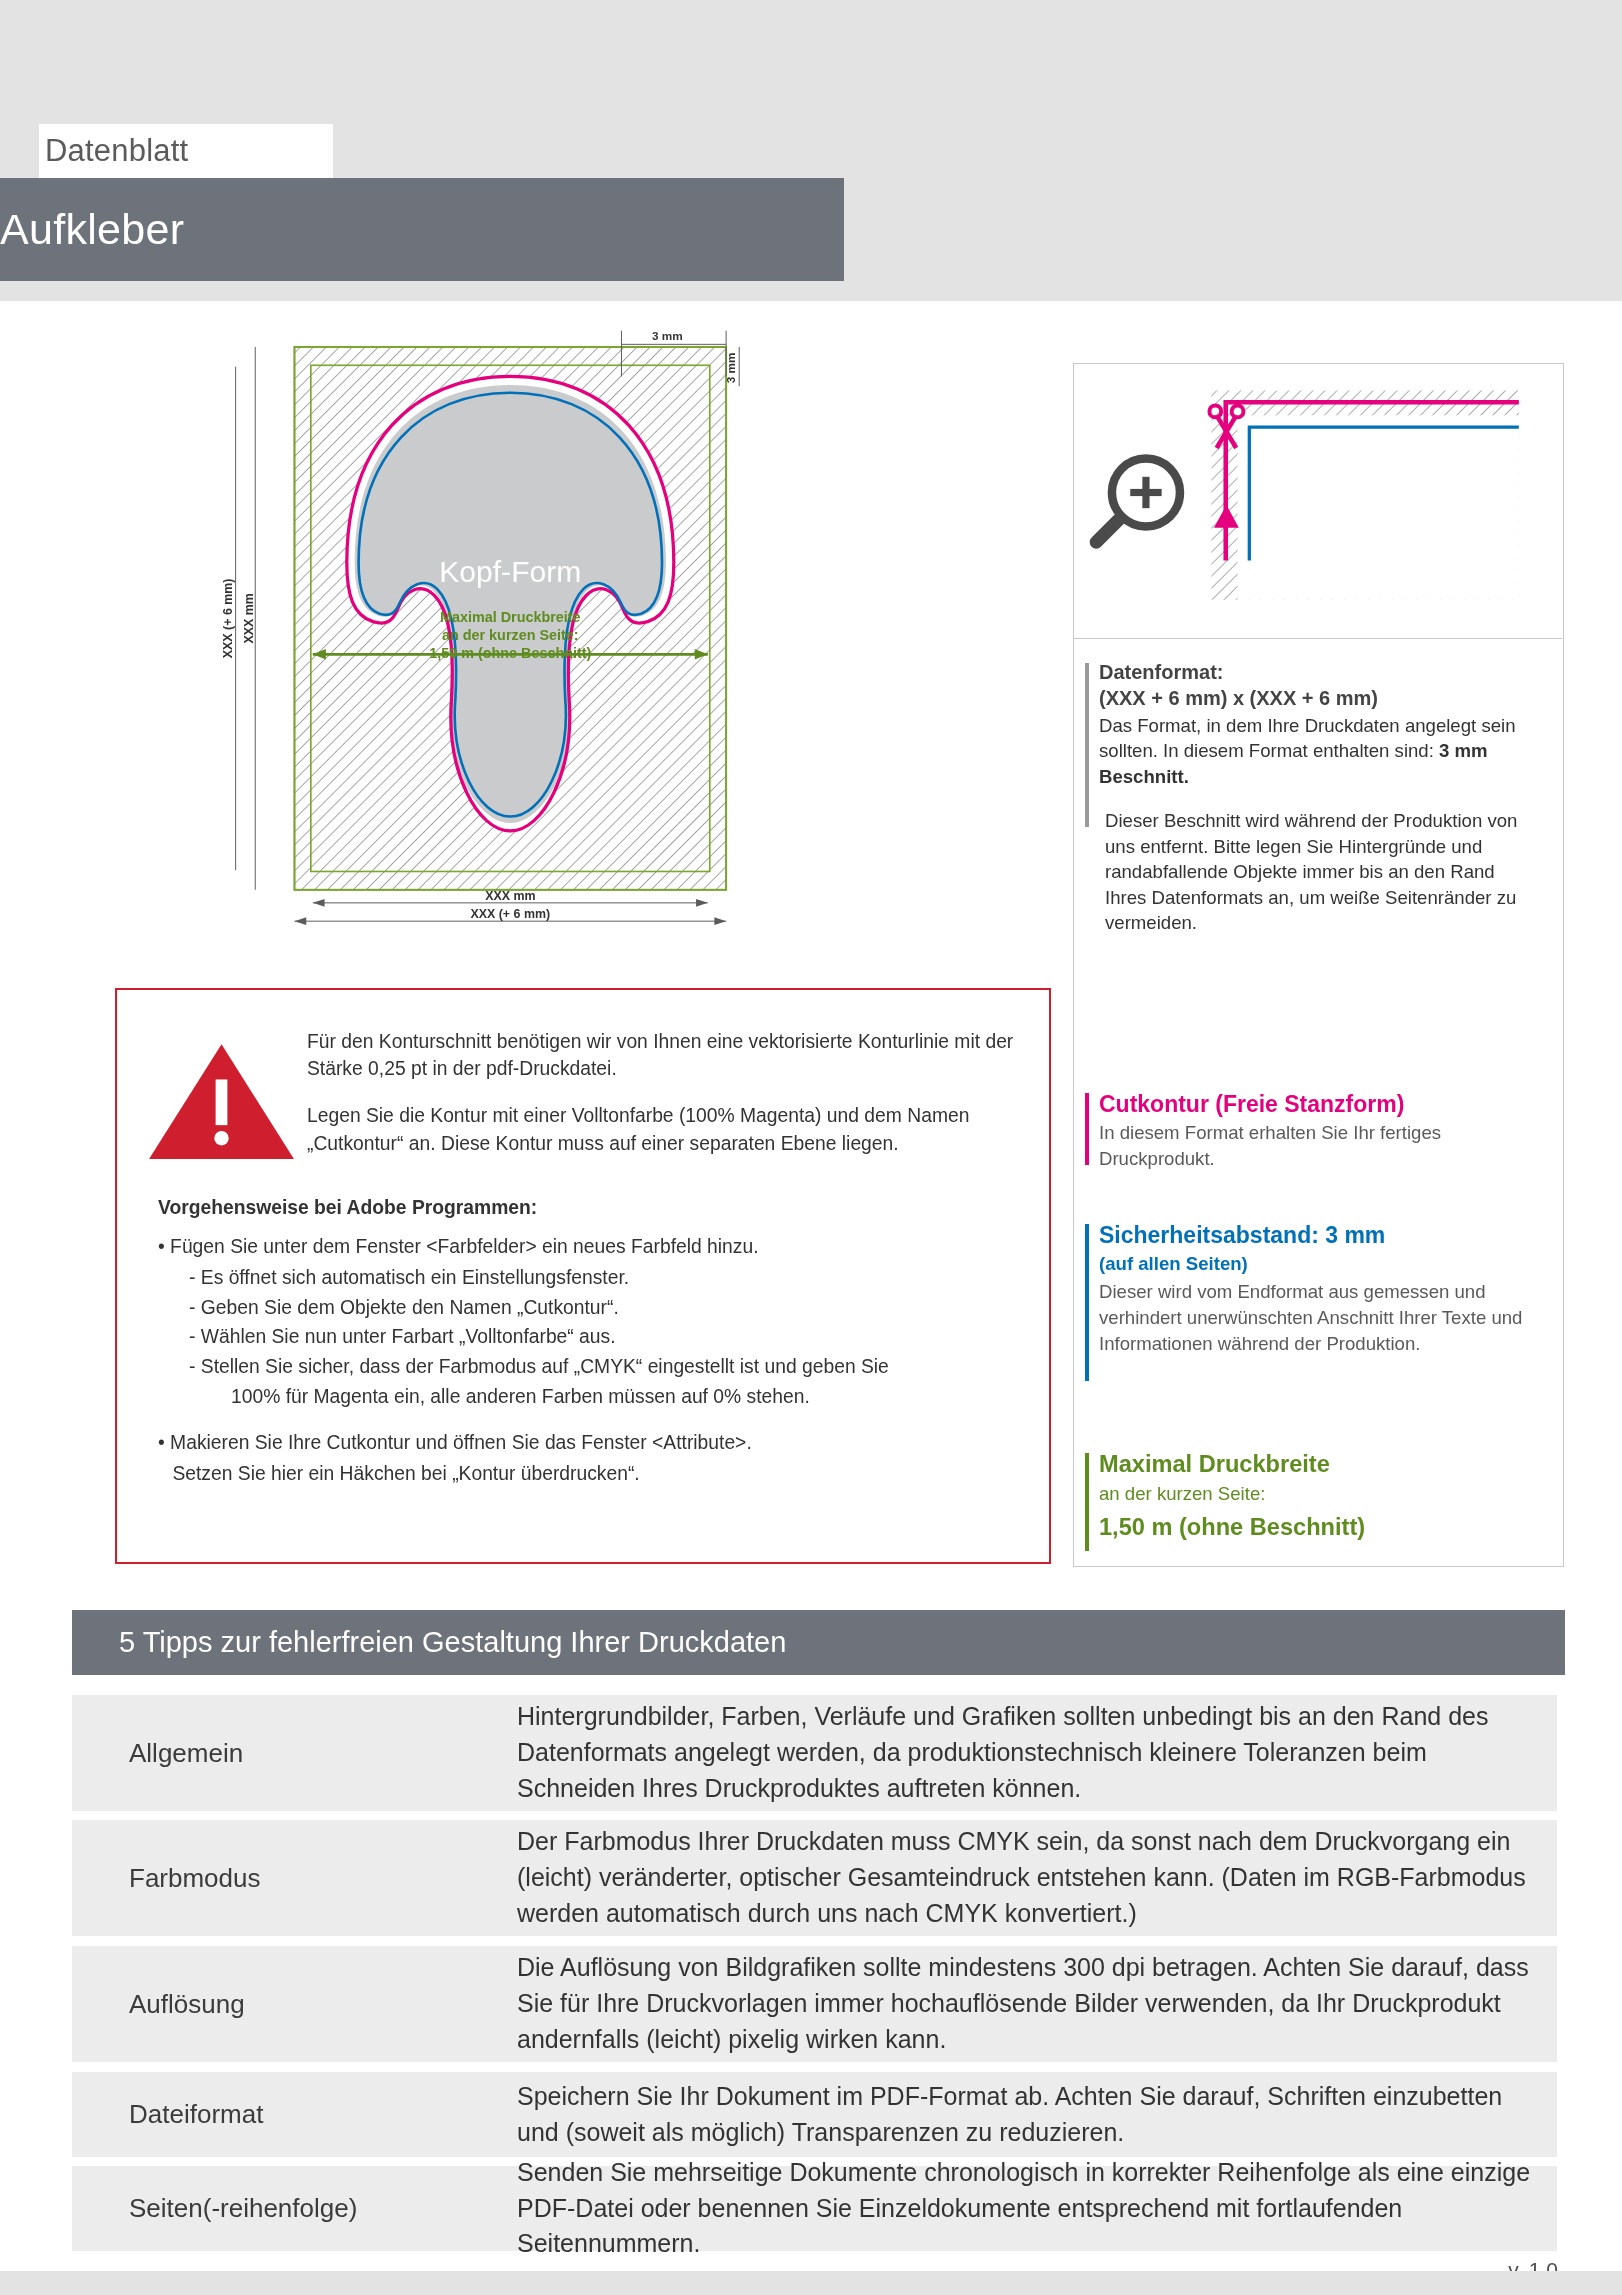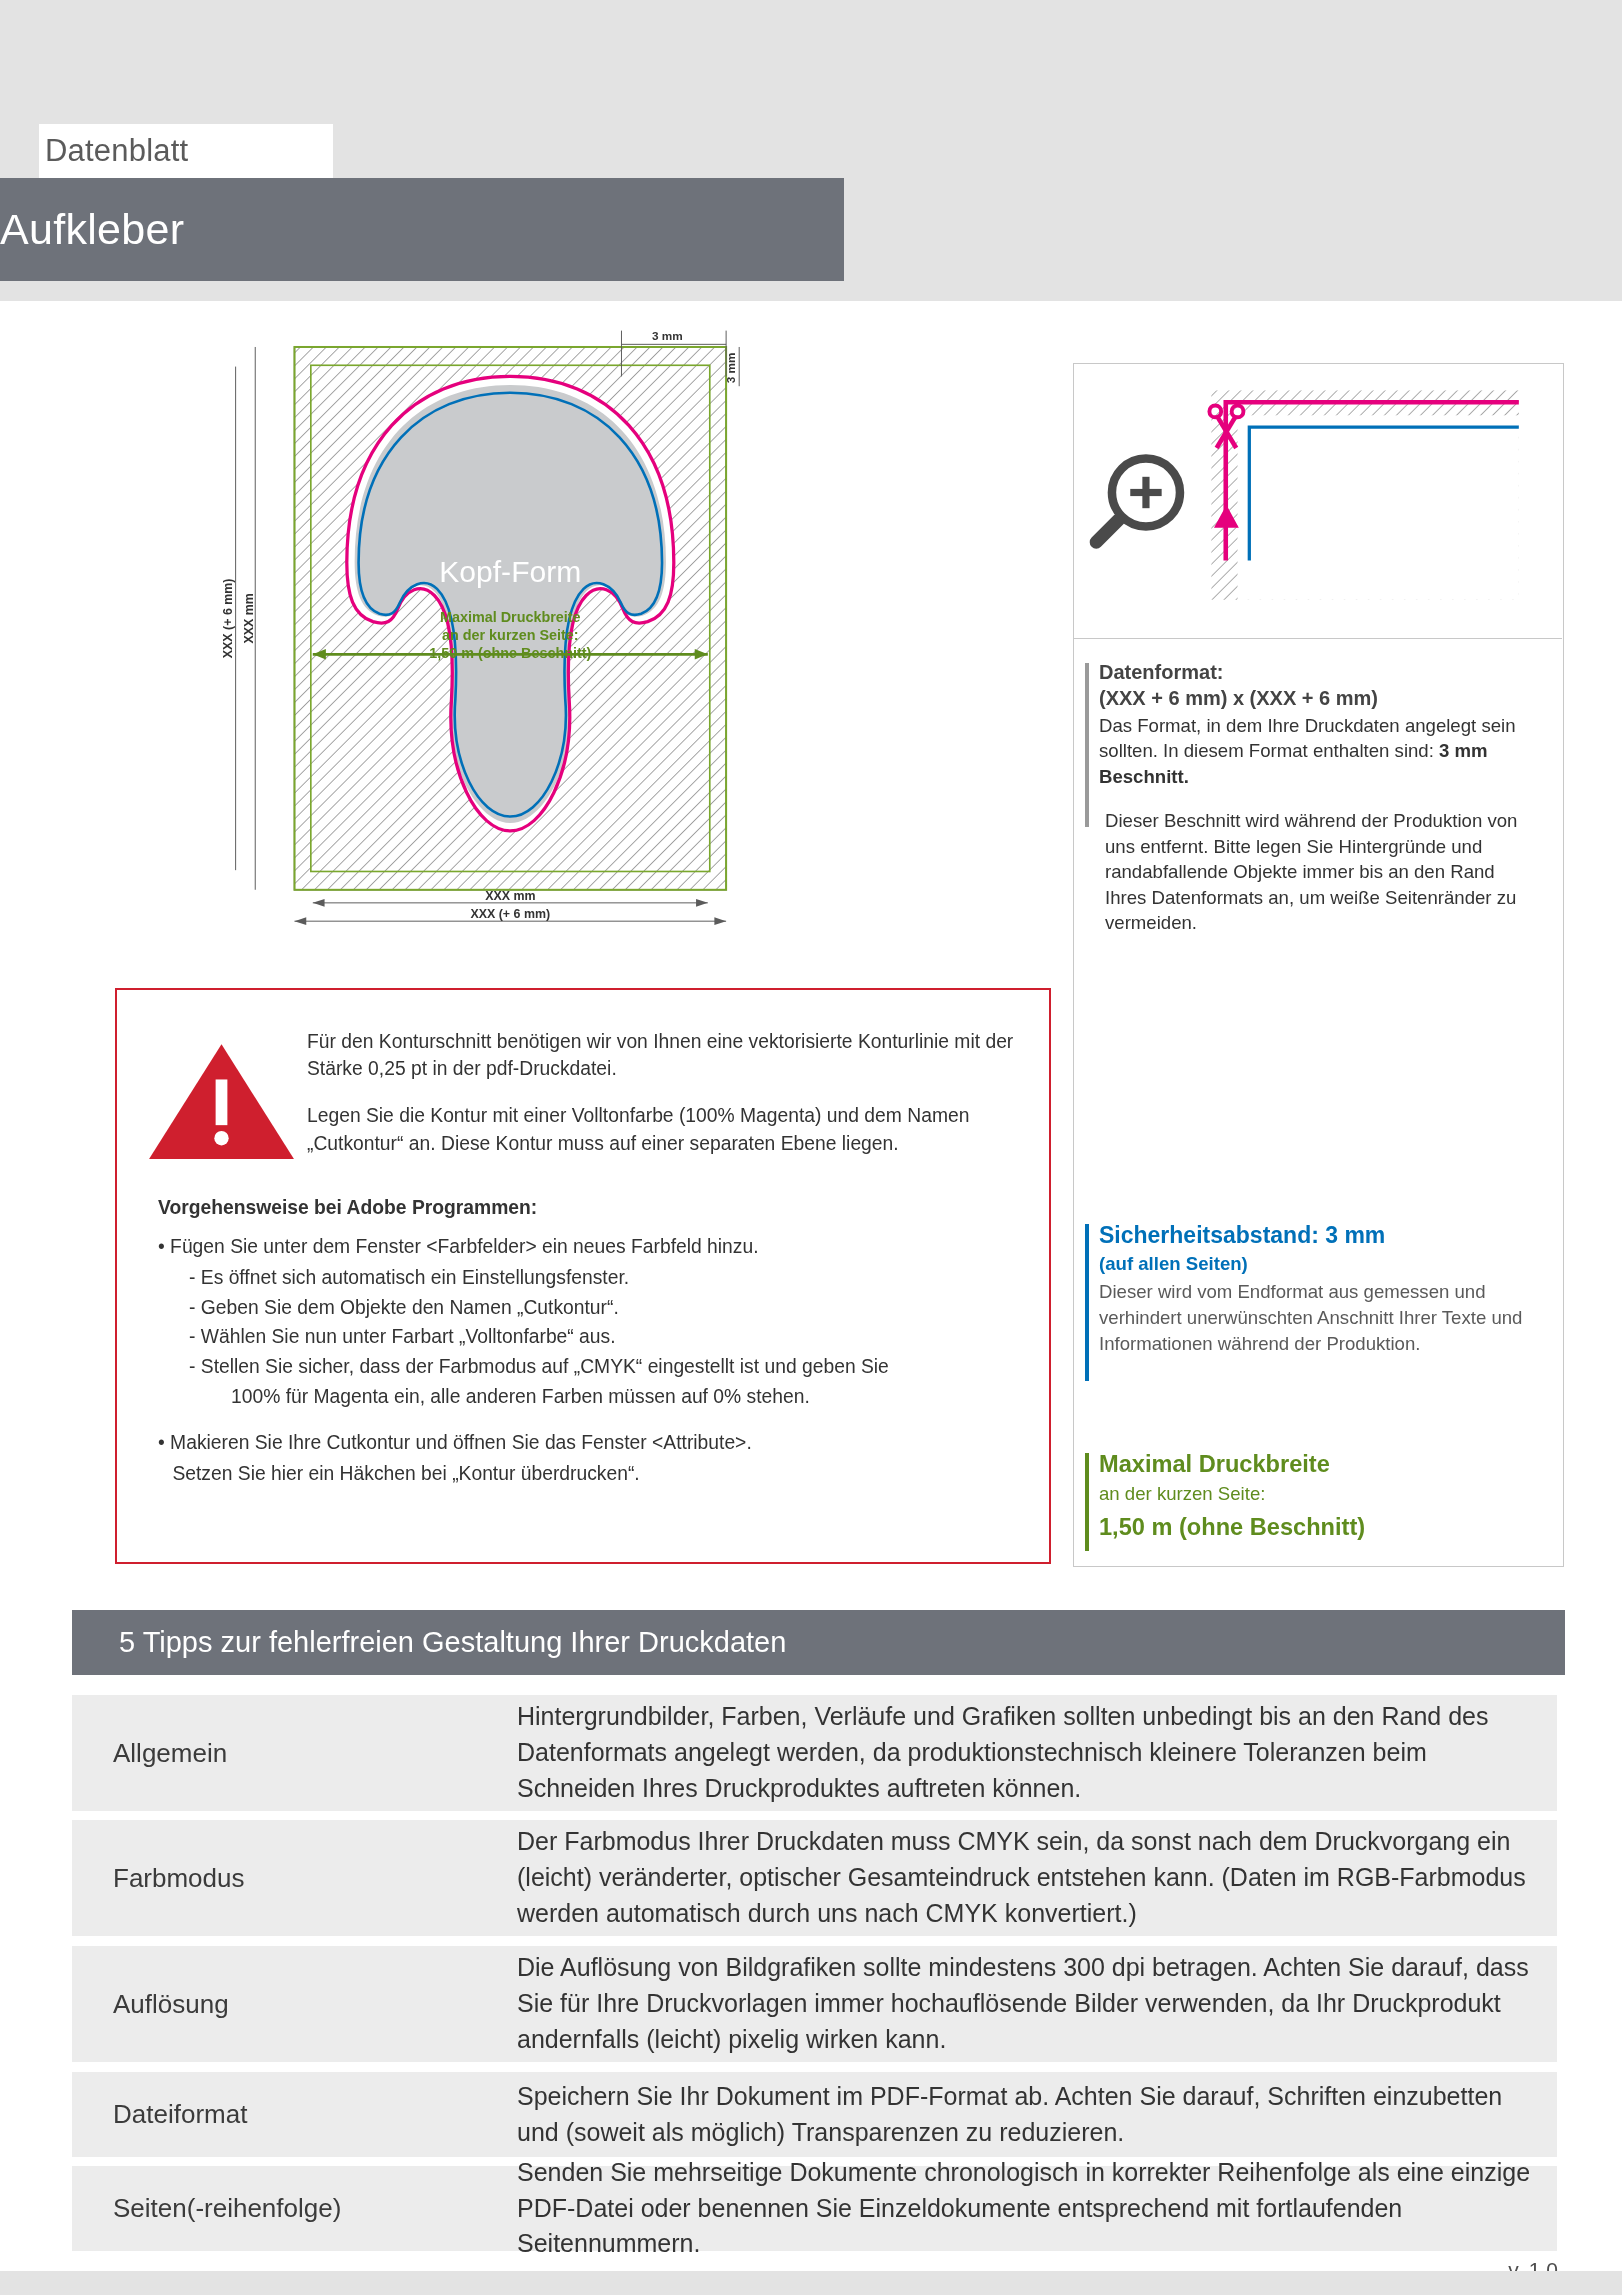--- a/index.html
+++ b/index.html
@@ -180,21 +180,21 @@
     left: 72px;
     width: 1485px;
     background: #ececec;
     display: flex;
   }
   .tip-label {
     width: 445px;
     flex: none;
     display: flex;
     align-items: center;
-    padding-left: 41px;
+    padding-left: 57px;
     box-sizing: border-box;
     font-size: 26px;
     color: #3b3b3b;
   }
   .tip-body {
     flex: 1;
     font-size: 25px;
     line-height: 1.43;
     color: #333333;
     padding: 14.4px 26px 14.4px 0;
@@ -401,20 +401,25 @@
   </div>
 
   <div class="info-block" style="top:296px;">
     <div class="bar" style="background:#9a9a9a; height:164px;"></div>
     <div class="info-h" style="color:#444444;">Datenformat:</div>
     <div class="info-h" style="color:#444444;">(XXX + 6 mm) x (XXX + 6 mm)</div>
     <p class="info-p"><span>Das Format, in dem Ihre Druckdaten angelegt sein sollten. In diesem Format enthalten sind: </span><span class="bold">3 mm Beschnitt.</span></p>
     <p class="info-p" style="margin-top:18.3px;margin-left:6px;">Dieser Beschnitt wird während der Produktion von uns entfernt. Bitte legen Sie Hintergründe und randabfallende Objekte immer bis an den Rand Ihres Datenformats an, um weiße Seitenränder zu vermeiden.</p>
   </div>
 
+  <div class="info-block" style="top:726px;">
+    <div class="bar" style="background:#e5007d; height:72px;"></div>
+    <div class="info-h" style="color:#e5007d; font-size:23px;">Cutkontur (Freie Stanzform)</div>
+    <p class="info-p" style="color:#5a5a5a;">In diesem Format erhalten Sie Ihr fertiges Druckprodukt.</p>
+  </div>
 
   <div class="info-block" style="top:857px;">
     <div class="bar" style="background:#0070b8; height:157px;"></div>
     <div class="info-h" style="color:#0070b8; font-size:23px;">Sicherheitsabstand: 3 mm</div>
     <div class="info-p bold" style="color:#0070b8;">(auf allen Seiten)</div>
     <p class="info-p" style="color:#5a5a5a; margin-top:2.6px;">Dieser wird vom Endformat aus gemessen und verhindert unerwünschten Anschnitt Ihrer Texte und Informationen während der Produktion.</p>
   </div>
 
   <div class="info-block" style="top:1086px;">
     <div class="bar" style="background:#5f8c1e; height:98px;"></div>

